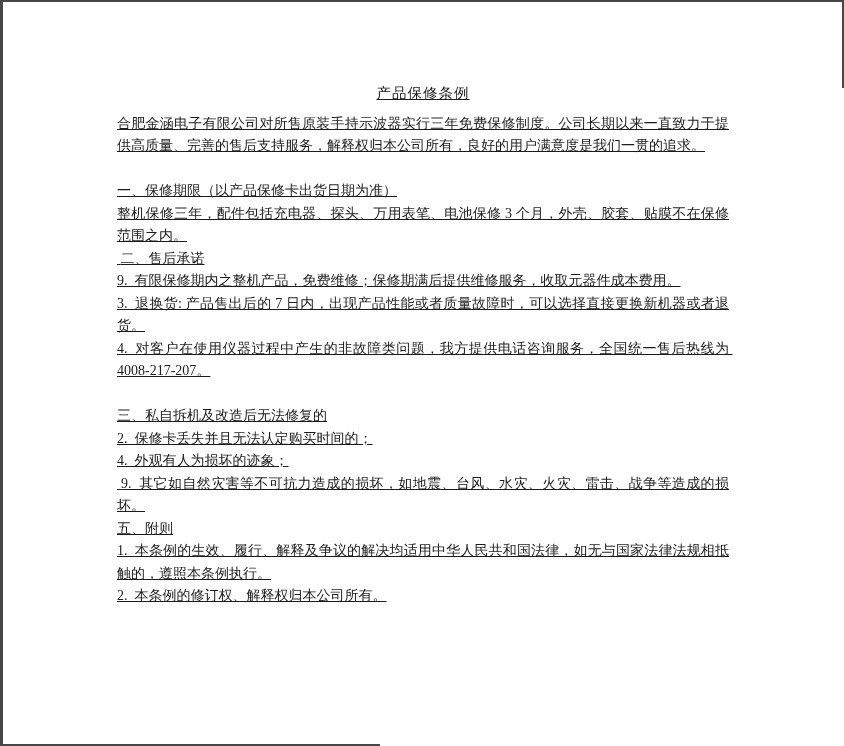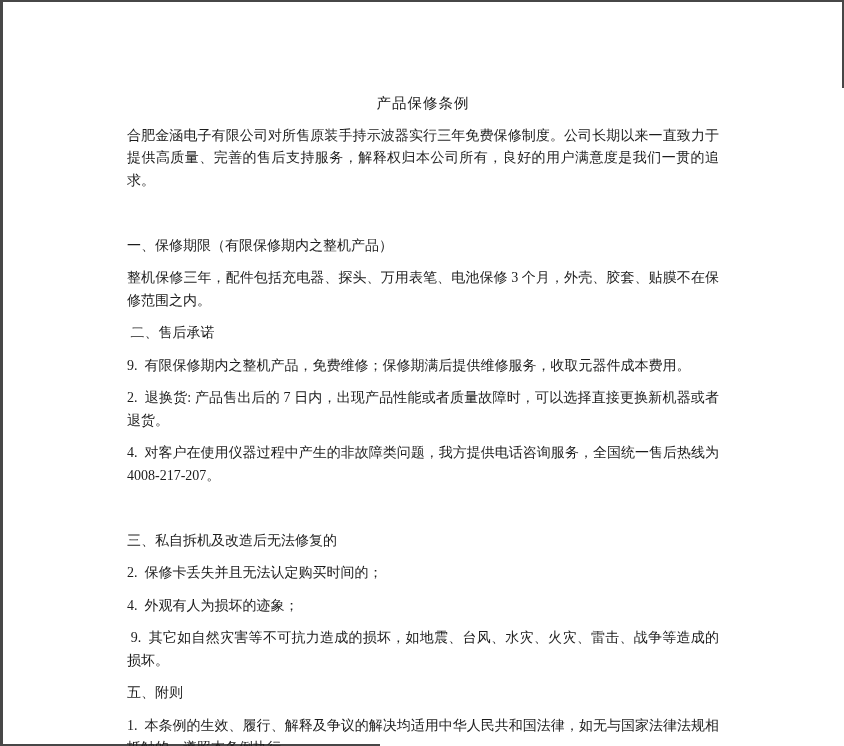--- a/index.html
+++ b/index.html
@@ -25,25 +25,26 @@
   .frame-right  { top: 0; right: 0; width: 2px; height: 88px; }
   .frame-bottom { left: 0; bottom: 0; width: 380px; height: 2px; }
 
   .doc-body {
     position: absolute;
     top: 82px;
     left: 117px;
     width: 612px;
   }
   .block {
-    margin: 10px;
+    margin: 0;
     font-size: 14px;
     line-height: 22.5px;
     white-space: pre-wrap;
     text-align: justify;
+    text-decoration: underline;
   }
   .block.title {
     text-align: center;
     font-size: 14.5px;
     letter-spacing: 1px;
     margin-bottom: 8px;
   }
   .block.spacer {
     height: 22.5px;
   }
@@ -53,25 +54,25 @@
 
 <div class="frame frame-top"></div>
 <div class="frame frame-left"></div>
 <div class="frame frame-right"></div>
 <div class="frame frame-bottom"></div>
 
 <div class="doc-body">
     <p class="block title">产品保修条例</p>
     <p class="block body">合肥金涵电子有限公司对所售原装手持示波器实行三年免费保修制度。公司长期以来一直致力于提供高质量、完善的售后支持服务，解释权归本公司所有，良好的用户满意度是我们一贯的追求。</p>
     <p class="block spacer"></p>
-    <p class="block heading">一、保修期限（有限保修期内之整机产品）</p>
+    <p class="block heading">一、保修期限（以产品保修卡出货日期为准）</p>
     <p class="block body">整机保修三年，配件包括充电器、探头、万用表笔、电池保修 3 个月，外壳、胶套、贴膜不在保修范围之内。</p>
     <p class="block heading"> 二、售后承诺</p>
     <p class="block body">9.  有限保修期内之整机产品，免费维修；保修期满后提供维修服务，收取元器件成本费用。</p>
-    <p class="block body">2.  退换货: 产品售出后的 7 日内，出现产品性能或者质量故障时，可以选择直接更换新机器或者退货。</p>
+    <p class="block body">3.  退换货: 产品售出后的 7 日内，出现产品性能或者质量故障时，可以选择直接更换新机器或者退货。</p>
     <p class="block body">4.  对客户在使用仪器过程中产生的非故障类问题，我方提供电话咨询服务，全国统一售后热线为 4008-217-207。</p>
     <p class="block spacer"></p>
     <p class="block heading">三、私自拆机及改造后无法修复的</p>
     <p class="block body">2.  保修卡丢失并且无法认定购买时间的；</p>
     <p class="block body">4.  外观有人为损坏的迹象；</p>
     <p class="block body"> 9.  其它如自然灾害等不可抗力造成的损坏，如地震、台风、水灾、火灾、雷击、战争等造成的损坏。</p>
     <p class="block heading">五、附则</p>
     <p class="block body">1.  本条例的生效、履行、解释及争议的解决均适用中华人民共和国法律，如无与国家法律法规相抵触的，遵照本条例执行。</p>
     <p class="block body">2.  本条例的修订权、解释权归本公司所有。</p>
   </div>

